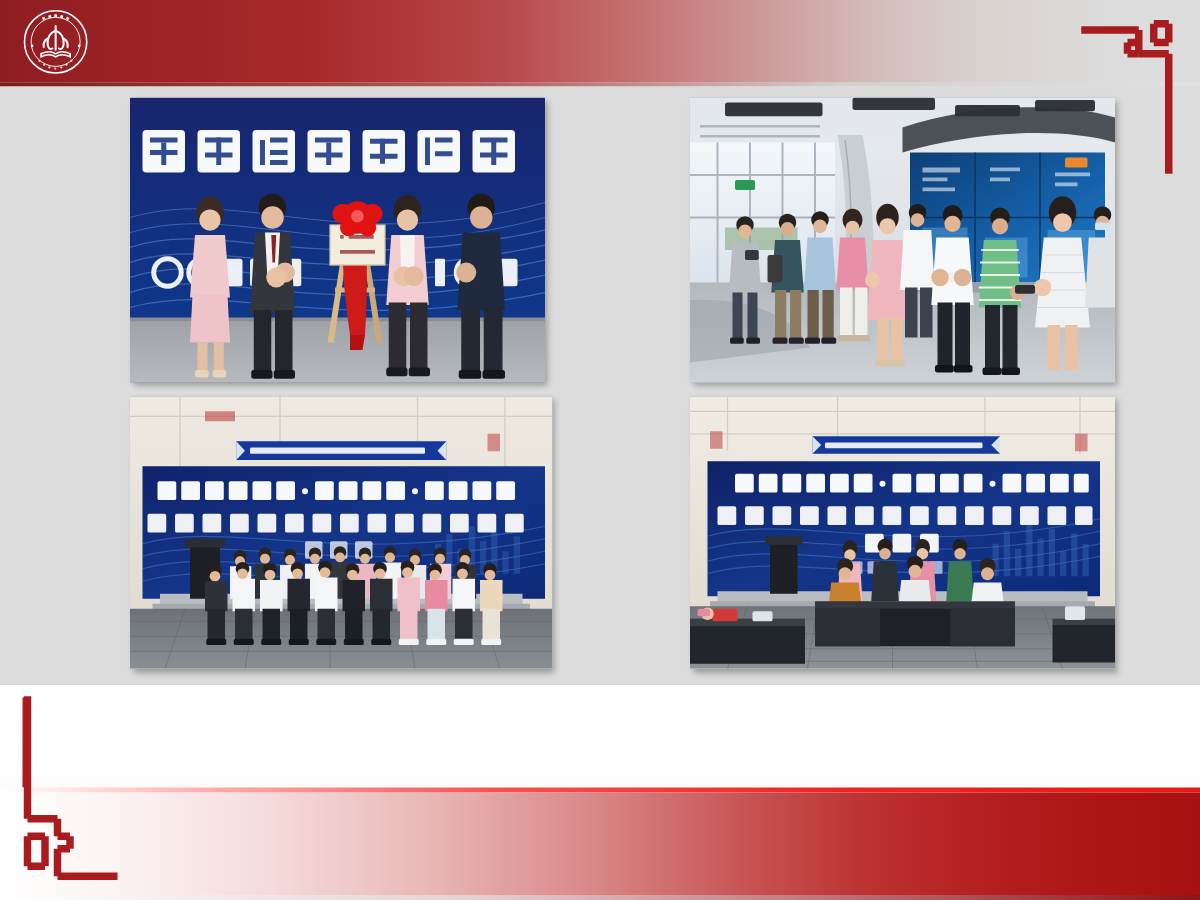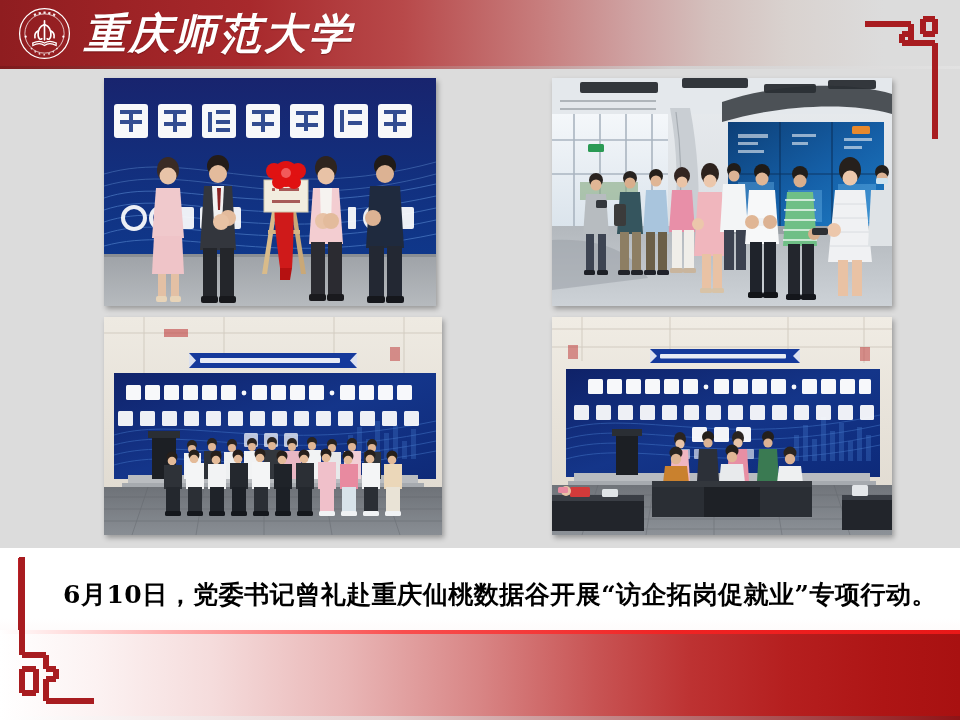--- a/index.html
+++ b/index.html
@@ -200,21 +200,20 @@
         <path d="M61.5 45 C 66 47, 69 52, 68 58"></path>
       </g>
 
       <g stroke="#ffffff" stroke-width="2.3" fill="none" stroke-linecap="round">
         <path d="M28 68 C 37 63.5, 45 64.5, 50 68 C 55 64.5, 63 63.5, 72 68"></path>
         <path d="M28 68 L 28 72.5 C 37 68, 45 69, 50 72.5 C 55 69, 63 68, 72 72.5 L 72 68"></path>
       </g>
     </svg>
   </div>
 
-  <div class="uni-name">重庆师范大学</div>
 
   <div class="ornament-tr">
     <svg class="ph-svg" viewBox="0 0 80 132" preserveAspectRatio="none">
       <g fill="none" stroke="#a81c20" stroke-width="6">
         <path d="M3 14 H 49"></path>
         <path d="M49 14 V 33"></path>
         <path d="M49 33 H 40"></path>
         <path d="M40 33 V 24"></path>
         <path d="M40 24 H 49"></path>
         <path d="M49 33 H 73"></path>
@@ -956,21 +955,20 @@
 
         <rect x="290" y="178" width="50" height="6" fill="#3a3e45"></rect>
         <rect x="290" y="183" width="50" height="30" fill="#22252b"></rect>
         <rect x="300" y="168" width="16" height="11" rx="1.5" fill="#e3e6e9"></rect>
       </svg>
     </div>
   </div>
 
   <div class="caption-zone"></div>
   <div class="caption-bar"></div>
-  <div class="caption-text">6月10日，党委书记曾礼赴重庆仙桃数据谷开展“访企拓岗促就业”专项行动。</div>
 
   <div class="bottom-hairline"></div>
   <div class="bottom-band"></div>
   <div class="bottom-edge"></div>
 
   <div class="ornament-bl">
     <svg class="ph-svg" viewBox="0 0 84 152" preserveAspectRatio="none">
       <g fill="none" stroke="#a81c20" stroke-width="6">
         <path d="M8 2 V 100"></path>
         <path d="M8 100 H 32"></path>

